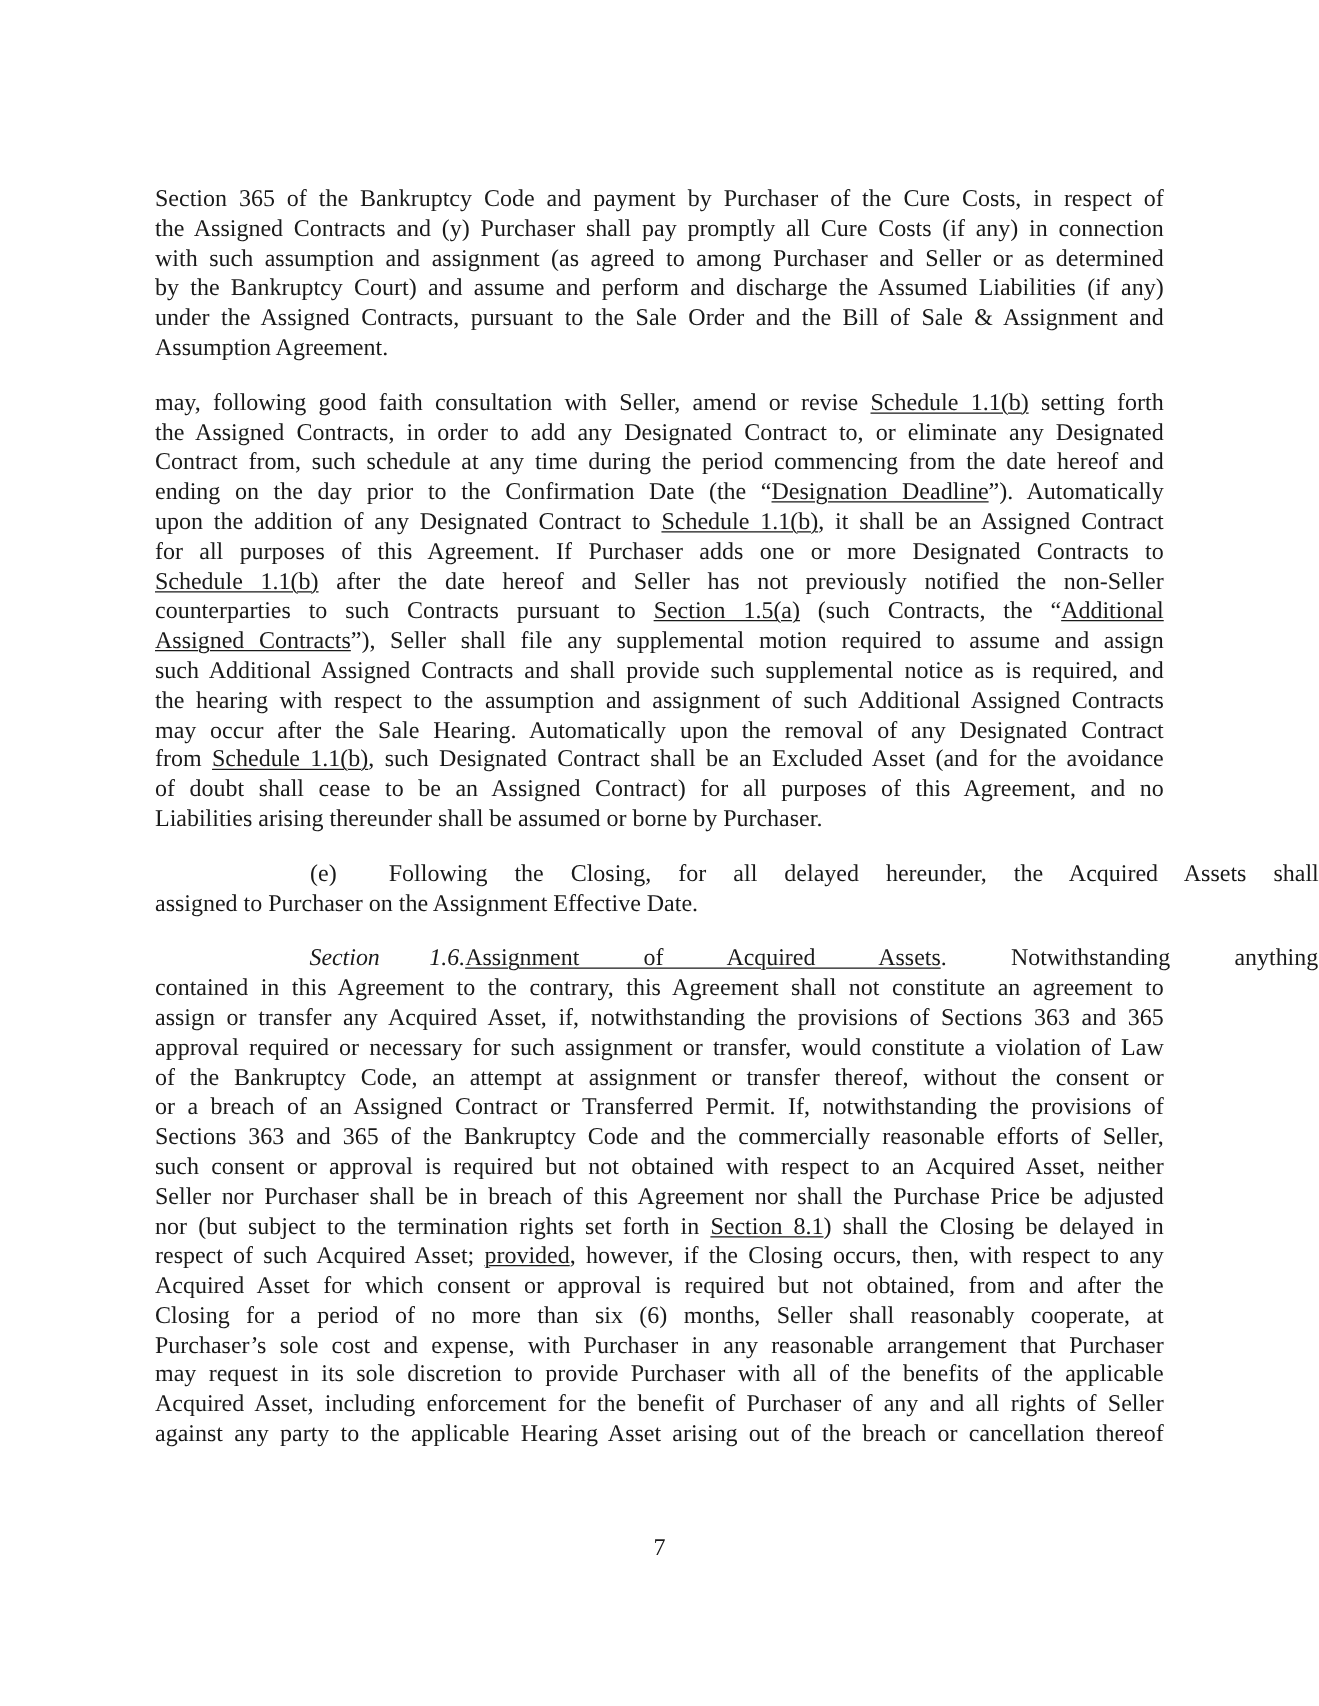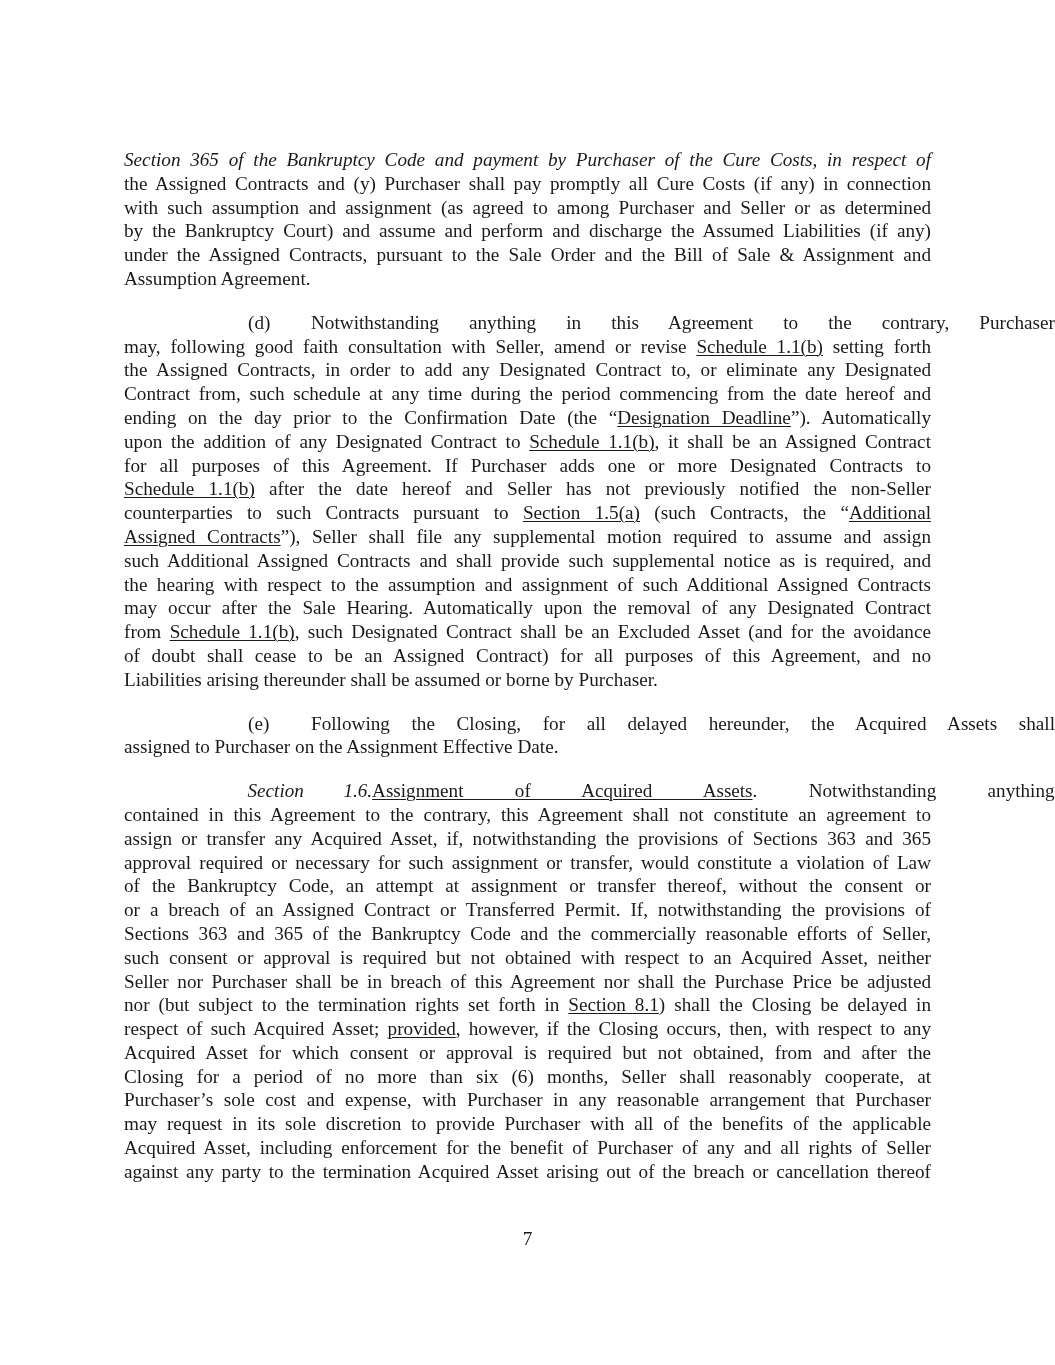--- a/index.html
+++ b/index.html
@@ -64,30 +64,29 @@
       font-size: 19.2px;
       color: #1a1a1a;
     }
   </style>
 </head>
 <body>
 
 <div class="page">
 
   <div class="para">
-    <span class="line" style="width: 807px; font-style: italic;">Section 365 of the Bankruptcy Code and payment by Purchaser of the Cure Costs, in respect of</span>
+    <span class="line" style="width: 807px;">Section 365 of the Bankruptcy Code and payment by Purchaser of the Cure Costs, in respect of</span>
     <span class="line" style="width: 807px;">the Assigned Contracts and (y) Purchaser shall pay promptly all Cure Costs (if any) in connection</span>
     <span class="line" style="width: 807px;">with such assumption and assignment (as agreed to among Purchaser and Seller or as determined</span>
     <span class="line" style="width: 807px;">by the Bankruptcy Court) and assume and perform and discharge the Assumed Liabilities (if any)</span>
     <span class="line" style="width: 807px;">under the Assigned Contracts, pursuant to the Sale Order and the Bill of Sale &amp; Assignment and</span>
     <span class="line last">Assumption Agreement.</span>
   </div>
 
   <div class="para">
-    <span class="line indent" style="width: 807px;"><span class="label">(d)</span><span>Notwithstanding anything in this Agreement to the contrary, Purchaser</span></span>
     <span class="line" style="width: 807px;"><span>may, following good faith consultation with Seller, amend or revise </span><span class="u">Schedule 1.1(b)</span><span> setting forth</span></span>
     <span class="line" style="width: 807px;">the Assigned Contracts, in order to add any Designated Contract to, or eliminate any Designated</span>
     <span class="line" style="width: 807px;">Contract from, such schedule at any time during the period commencing from the date hereof and</span>
     <span class="line" style="width: 807px;"><span>ending on the day prior to the Confirmation Date (the “</span><span class="u">Designation Deadline</span><span>”). Automatically</span></span>
     <span class="line" style="width: 807px;"><span>upon the addition of any Designated Contract to </span><span class="u">Schedule 1.1(b)</span><span>, it shall be an Assigned Contract</span></span>
     <span class="line" style="width: 807px;">for all purposes of this Agreement. If Purchaser adds one or more Designated Contracts to</span>
     <span class="line" style="width: 807px;"><span class="u">Schedule 1.1(b)</span><span> after the date hereof and Seller has not previously notified the non-Seller</span></span>
     <span class="line" style="width: 807px;"><span>counterparties to such Contracts pursuant to </span><span class="u">Section 1.5(a)</span><span> (such Contracts, the “</span><span class="u">Additional</span></span>
     <span class="line" style="width: 807px;"><span class="u">Assigned Contracts</span><span>”), Seller shall file any supplemental motion required to assume and assign</span></span>
     <span class="line" style="width: 807px;">such Additional Assigned Contracts and shall provide such supplemental notice as is required, and</span>
@@ -113,17 +112,17 @@
     <span class="line" style="width: 807px;">Sections 363 and 365 of the Bankruptcy Code and the commercially reasonable efforts of Seller,</span>
     <span class="line" style="width: 807px;">such consent or approval is required but not obtained with respect to an Acquired Asset, neither</span>
     <span class="line" style="width: 807px;">Seller nor Purchaser shall be in breach of this Agreement nor shall the Purchase Price be adjusted</span>
     <span class="line" style="width: 807px;"><span>nor (but subject to the termination rights set forth in </span><span class="u">Section 8.1</span><span>) shall the Closing be delayed in</span></span>
     <span class="line" style="width: 807px;"><span>respect of such Acquired Asset; </span><span class="u">provided</span><span>, however, if the Closing occurs, then, with respect to any</span></span>
     <span class="line" style="width: 807px;">Acquired Asset for which consent or approval is required but not obtained, from and after the</span>
     <span class="line" style="width: 807px;">Closing for a period of no more than six (6) months, Seller shall reasonably cooperate, at</span>
     <span class="line" style="width: 807px;">Purchaser’s sole cost and expense, with Purchaser in any reasonable arrangement that Purchaser</span>
     <span class="line" style="width: 807px;">may request in its sole discretion to provide Purchaser with all of the benefits of the applicable</span>
     <span class="line" style="width: 807px;">Acquired Asset, including enforcement for the benefit of Purchaser of any and all rights of Seller</span>
-    <span class="line" style="width: 807px;">against any party to the termination Acquired Asset arising out of the breach or cancellation thereof</span>
+    <span class="line" style="width: 807px;">against any party to the applicable Hearing Asset arising out of the breach or cancellation thereof</span>
   </div>
 </div>
 
 <div class="page-number">7</div>
 
 </body></html>

